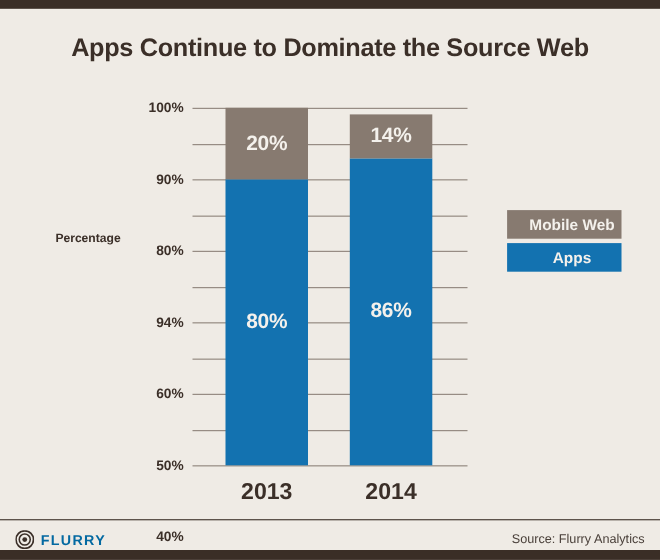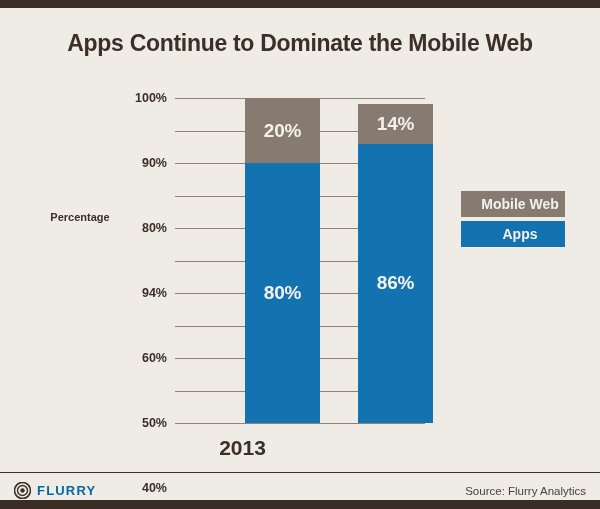--- a/index.html
+++ b/index.html
@@ -76,21 +76,20 @@
   #bar-group-0 { left: 30px; }
   #bar-group-1 { left: 143px; }
 
   .seg {
     position: absolute;
     left: 0;
     width: 100%;
     display: flex;
     align-items: center;
     justify-content: center;
-    margin-left: 40px;
   }
   .seg-apps { background: #1372b0; }
   .seg-web  { background: #877a70; }
 
   .seg-value {
     font-size: 19px;
     font-weight: bold;
     color: #f4f1ec;
     letter-spacing: -0.2px;
   }
@@ -176,21 +175,21 @@
   #source-text {
     font-size: 11.5px;
     color: #4a403a;
   }
 </style>
 </head>
 <body>
 
 <div id="page">
 
-  <div id="chart-title">Apps Continue to Dominate the Mobile Web</div>
+  <div id="chart-title">Apps Continue to Dominate the Source Web</div>
 
   <div id="y-caption">
     <div>Percentage</div>
   </div>
 
   <div id="plot">
     <div id="gridlines">
         <div class="gridline" style="top: 325px;"></div>
         <div class="gridline" style="top: 292.5px;"></div>
         <div class="gridline" style="top: 260px;"></div>
@@ -227,20 +226,21 @@
           </div>
           <div class="x-label">2013</div>
         </div>
         <div class="bar-group" id="bar-group-1">
           <div class="seg seg-apps" style="height: 279.5px; bottom: 0px; background: rgb(19, 114, 176);">
             <div class="seg-value">86%</div>
           </div>
           <div class="seg seg-web" style="height: 40px; bottom: 279.5px; background: rgb(135, 122, 112);">
             <div class="seg-value">14%</div>
           </div>
+          <div class="x-label">2014</div>
         </div>
       </div>
   </div>
 
   <div id="legend">
       <div class="legend-item legend-web" style="background: rgb(135, 122, 112);">
         <span>Mobile Web</span>
       </div>
       <div class="legend-item legend-apps" style="background: rgb(19, 114, 176);">
         <span>Apps</span>

